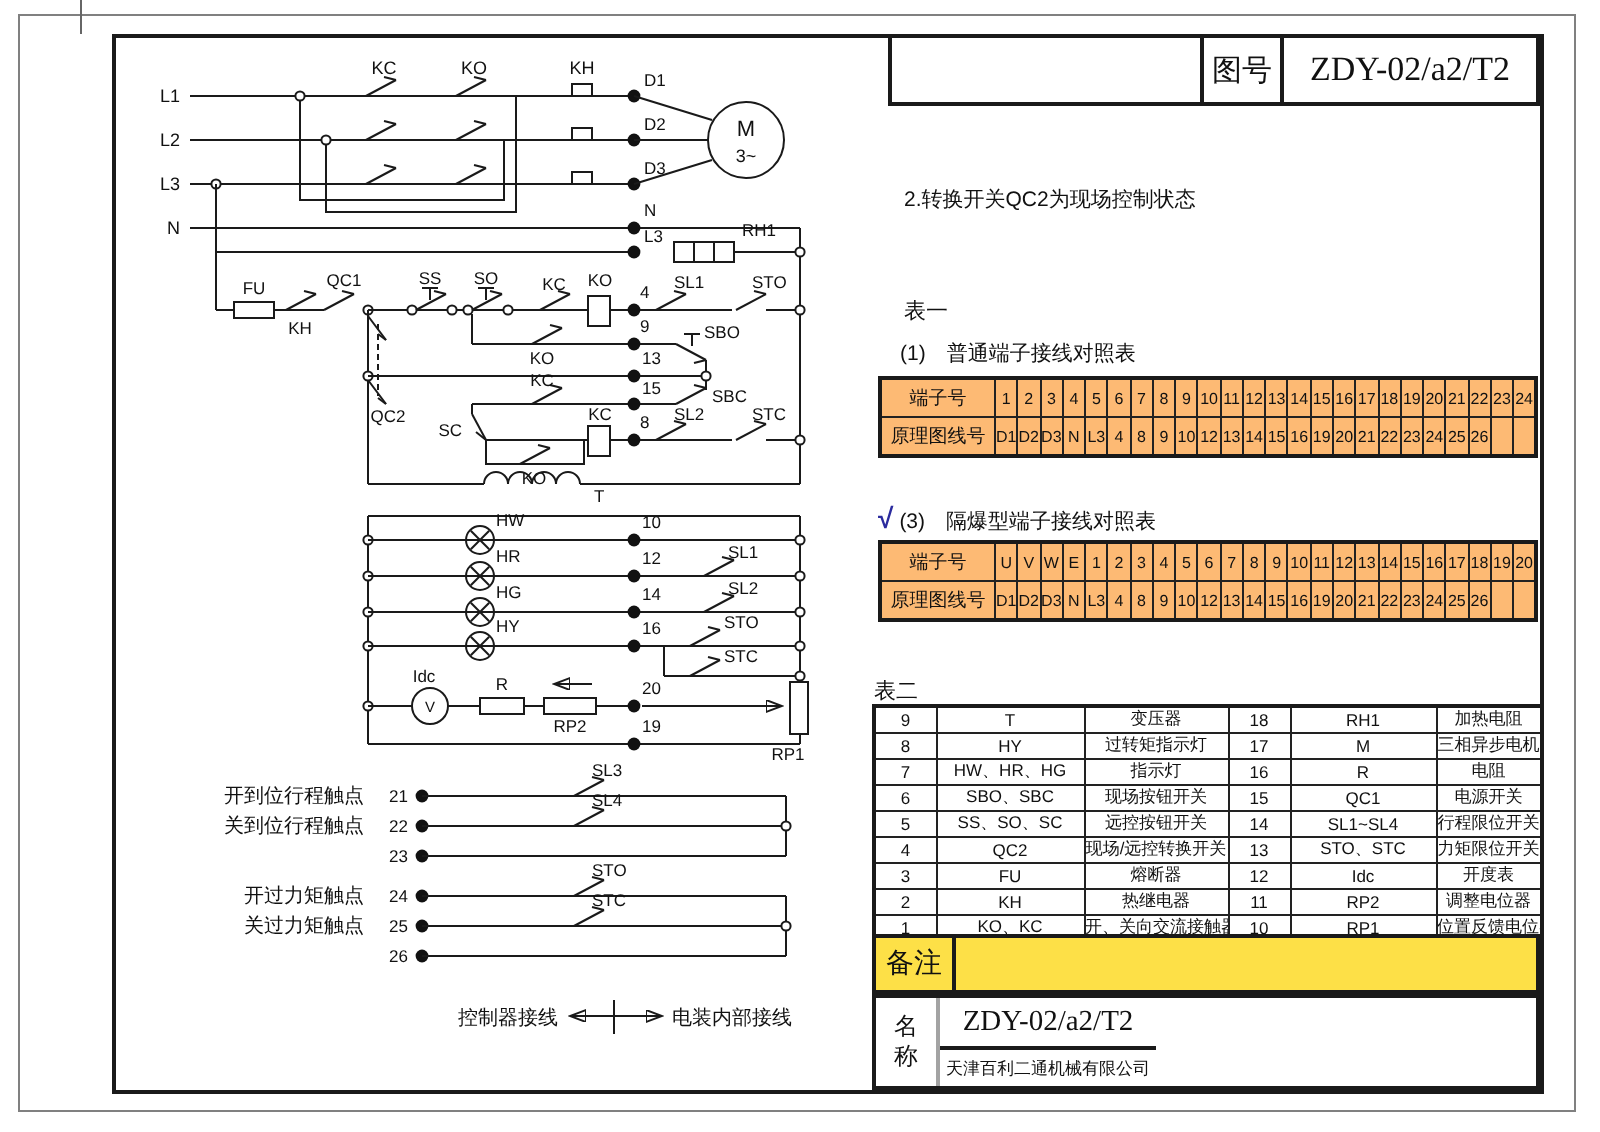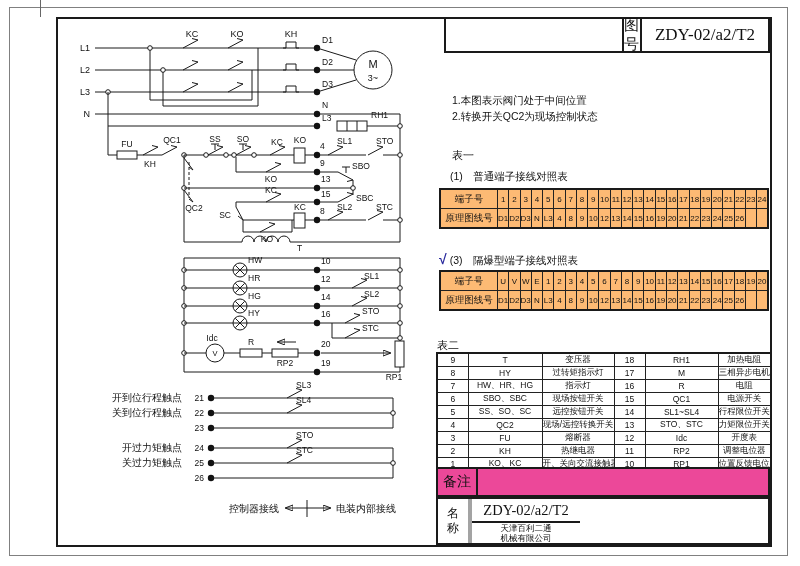--- a/index.html
+++ b/index.html
@@ -8,21 +8,21 @@
   .abs{position:absolute}
   .outer{left:9px;top:7px;width:777px;height:547px;border:1px solid #808080}
   .inner{left:56px;top:17px;width:712px;height:526px;border:2px solid #1a1a1a}
   .tick{left:40px;top:0;width:1px;height:17px;background:#666}
 
   .hdr{left:444px;top:17px;width:326px;height:36px;border:2px solid #1a1a1a;
        display:flex;box-sizing:border-box;background:#fff}
   .hc{display:flex;align-items:center;justify-content:center;box-sizing:border-box;height:100%}
   .c1{width:68px;border-right:2px solid #1a1a1a;font-size:16px;letter-spacing:2px}
   .c2{flex:1;border-right:2px solid #1a1a1a}
-  .c3{width:18px;border-right:2px solid #1a1a1a;font-size:15px}
+  .c3{width:40px;border-right:2px solid #1a1a1a;font-size:15px}
   .c4{width:126px;font-family:"Liberation Serif",serif;font-size:17px;white-space:nowrap}
 
   .notes{left:452px;top:92px;font-size:10.5px;line-height:16px}
   .notes .nh{margin-bottom:7px}
   .tbl-title{font-size:11px}
   .tt1{left:452px;top:148px}
   .cap1{left:450px;top:170px;font-size:10.5px}
   .ttable{border-collapse:collapse;table-layout:fixed;width:330px;background:#fdba74;border:2px solid #1a1a1a}
   .ttable th,.ttable td{border:1px solid #222;height:18px;padding:0;text-align:center;font-weight:normal}
   .ttable th{width:56px;font-size:9.5px}
@@ -30,33 +30,33 @@
   .t1{left:439px;top:188px}
   .cap2{left:439px;top:251px;font-size:10.5px}
   .chk{color:#2b2b9e;font-size:14px;margin-right:3px;font-weight:bold}
   .t2{left:439px;top:270px}
   .tt2{left:437px;top:338px}
   .ctable{left:436px;top:352px;border-collapse:collapse;table-layout:fixed;width:334px;
           background:#fff;border:2px solid #1a1a1a}
   .ctable td{border:1px solid #222;height:11px;padding:0;text-align:center;font-size:8.5px;
              white-space:nowrap;overflow:hidden}
   .remarks{left:436px;top:467px;width:334px;height:30px;border:2px solid #1a1a1a;display:flex;
-           box-sizing:border-box;background:#ec4899}
+           box-sizing:border-box;background:#fde047}
   .rl{width:38px;border-right:2px solid #1a1a1a;display:flex;align-items:center;justify-content:center;font-size:14px}
   .rt{flex:1;display:flex;align-items:center;justify-content:center;font-size:11px;letter-spacing:4px;white-space:nowrap}
   .nameblk{left:436px;top:497px;width:334px;height:48px;border:2px solid #1a1a1a;display:flex;
            box-sizing:border-box;background:#fff}
-  .nl{width:30px;border-right:4px solid #a3a3a3;display:flex;align-items:center;justify-content:center}
+  .nl{width:30px;border-right:2px solid #a3a3a3;display:flex;align-items:center;justify-content:center}
   .nl span{display:block;width:14px;word-break:break-all;font-size:12px;line-height:15px;text-align:center}
   .nm{flex:1;display:flex;align-items:center;justify-content:center;font-size:12px;
       border-right:2px solid #1a1a1a;white-space:nowrap}
   .nr{width:108px;display:flex;flex-direction:column}
   .nrt{height:24px;border-bottom:2px solid #1a1a1a;display:flex;align-items:center;justify-content:center;
        font-family:"Liberation Serif",serif;font-size:14.5px;white-space:nowrap}
-  .nrb{flex:1;display:flex;flex-direction:column;align-items:center;justify-content:center;
+  .nrb{flex:1;display:flex;flex-direction:row;align-items:center;justify-content:center;
        font-size:8.5px;line-height:10px}
 
   svg{position:absolute;left:0;top:0}
   svg line,svg path,svg rect,svg circle,svg polyline{stroke:#1a1a1a;fill:none;stroke-width:1}
   svg .dot{fill:#111;stroke:none}
   svg .nd{fill:#fff;stroke:#1a1a1a}
   svg .w{fill:#fff}
   svg text{font-family:"Liberation Sans",sans-serif;fill:#111;stroke:none}
   .s8{font-size:8.5px}.s9{font-size:9px}.s10{font-size:10px}.s7{font-size:7.5px}
   .s11{font-size:11px}
@@ -364,21 +364,20 @@
   </g>
 </svg>
 
 <div class="abs hdr">
   <div class="hc c2"></div>
   <div class="hc c3">图号</div>
   <div class="hc c4">ZDY-02/a2/T2</div>
 </div>
 
 <div class="abs notes">
-  <div>1.本图表示阀门处于中间位置</div>
   <div>2.转换开关QC2为现场控制状态</div>
 </div>
 
 <div class="abs tbl-title tt1">表一</div>
 <div class="abs cap1">(1)　普通端子接线对照表</div>
 <table class="abs ttable t1">
   <tbody>
       <tr>
     <th>端子号</th>
   <td>1</td>

